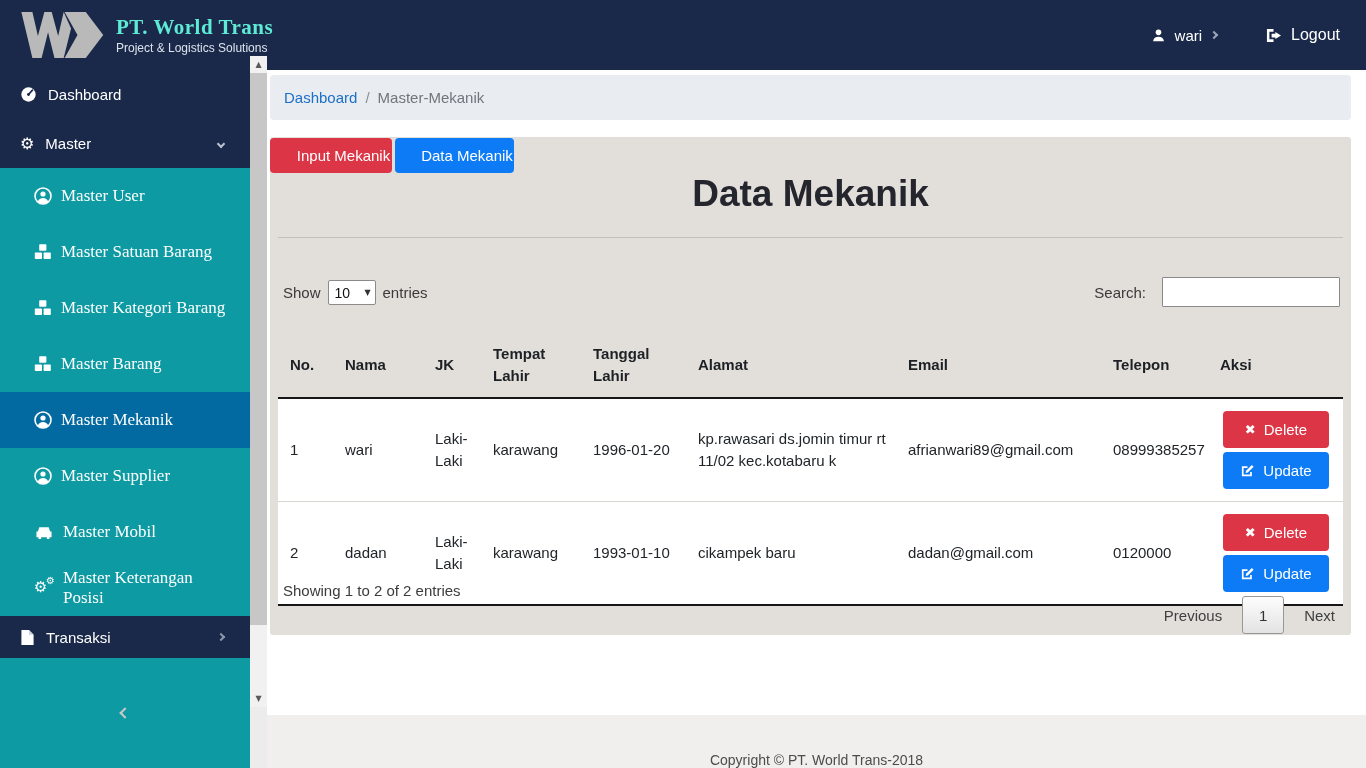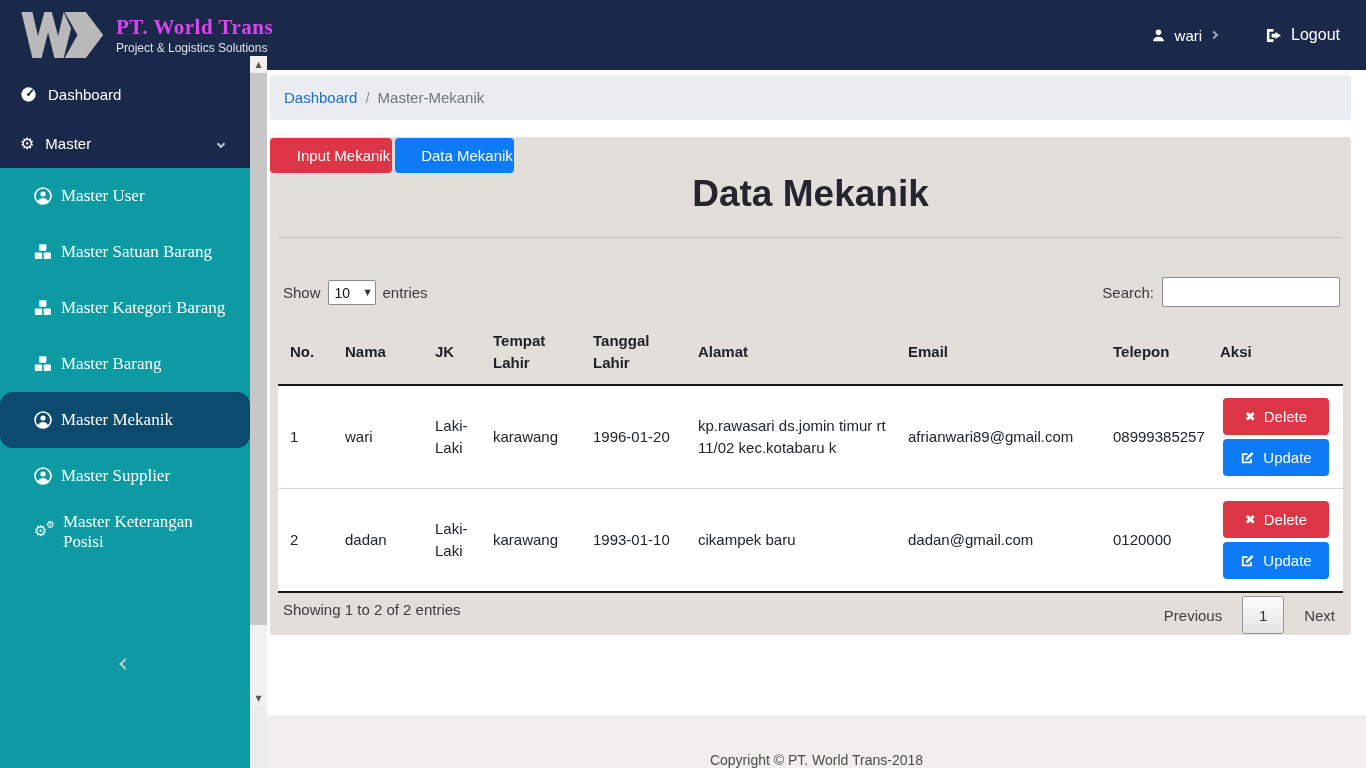--- a/index.html
+++ b/index.html
@@ -5,39 +5,39 @@
   * { margin:0; padding:0; box-sizing:border-box; }
   html,body { background:#fff; }
   #app {
     position:relative; width:1366px; height:768px; overflow:hidden;
     font-family:"Liberation Sans", sans-serif; background:#fff;
   }
   
   .header { position:absolute; left:0; top:0; width:1366px; height:70px; background:#1a294a; z-index:5; }
   .logo-wrap { position:absolute; left:14px; top:8px; display:flex; align-items:center; gap:10px; }
   .brand-text { display:flex; flex-direction:column; }
-  .brand-title { font-family:"Liberation Serif", serif; font-weight:bold; font-size:21px; color:#d946ef; letter-spacing:.5px; line-height:1.2; }
+  .brand-title { font-family:"Liberation Serif", serif; font-weight:bold; font-size:21px; color:#5eead4; letter-spacing:.5px; line-height:1.2; }
   .brand-sub { font-size:12px; color:#dde3ec; margin-top:1px; }
   .user-area { position:absolute; right:0; top:0; height:70px; display:flex; align-items:center; padding-right:26px; }
   .user-group { display:flex; align-items:center; gap:9px; color:#fff; font-size:15px; cursor:pointer; }
   .logout-group { display:flex; align-items:center; gap:9px; color:#fff; font-size:16px; margin-left:48px; cursor:pointer; }
   
   .chev { display:inline-block; width:8px; height:8px; border-right:2px solid currentColor; border-bottom:2px solid currentColor; }
   .chev.down  { transform:rotate(45deg); }
   .chev.right { transform:rotate(-45deg); }
   .chev.left  { transform:rotate(135deg); }
   .chev.sm { width:6px; height:6px; }
   
   .sidebar { position:absolute; left:0; top:70px; width:250px; height:698px; background:#1a294a; display:flex; flex-direction:column; z-index:4; }
   .nav-item { height:49px; display:flex; align-items:center; gap:11px; padding:0 20px; color:#fff; font-size:15px; cursor:pointer; }
   .nav-item .spacer { margin-left:auto; }
   .submenu { background:#0d9aa2; }
   .submenu-item { height:56px; display:flex; align-items:center; gap:9px; padding:0 18px 0 34px;
                   color:#fff; font-family:"Liberation Serif", serif; font-size:17px; cursor:pointer; }
-  .submenu-item.active { background:#0c4a6e;border-radius:13px; }
+  .submenu-item.active { background:#0369a1; }
   .transaksi { height:42px; background:#1a294a; }
   .sidebar-foot { flex:1; background:#0d9aa2; display:flex; align-items:center; justify-content:center; color:#c9cdd1; }
   .icon { display:inline-flex; align-items:center; justify-content:center; flex:none; }
   .glyph { font-family:"DejaVu Sans", sans-serif; line-height:1; }
   .cogs-wrap { position:relative; width:20px; height:18px; }
   .cogs-wrap .g1 { position:absolute; left:0; top:1px; font-size:15px; color:#fff; }
   .cogs-wrap .g2 { position:absolute; right:-1px; top:-3px; font-size:10px; color:#fff; }
   
   .sb-scroll { position:absolute; left:250px; top:56px; width:17px; height:712px; z-index:6; }
   .sb-btn { height:17px; background:#f1f1f1; display:flex; align-items:center; justify-content:center;
@@ -56,39 +56,39 @@
   .tab-btn { position:absolute; top:1px; height:35px; border:none; border-radius:4px; color:#fff; font-size:15px;
              font-family:"Liberation Sans", sans-serif; display:flex; align-items:center; justify-content:center; cursor:pointer;padding-left:25px; }
   .tab-input { left:0; width:122px; background:#dc3545; }
   .tab-data  { left:125px; width:119px; background:#0d7bf5; }
   .page-title { position:absolute; top:36px; left:0; width:100%; text-align:center; font-size:37px; font-weight:bold; color:#25252d; }
   .panel-hr { position:absolute; top:100px; left:8px; right:8px; border-top:1px solid #c3c0bc; }
   .controls-left { position:absolute; left:13px; top:143px; display:flex; align-items:center; gap:7px; font-size:15px; color:#3a3a3a; }
   .length-select { width:48px; height:25px; background:#fff; border:1px solid #8a8a8a; border-radius:2px;
                    display:flex; align-items:center; justify-content:space-between; padding:0 4px 0 6px; font-size:14px; color:#111; cursor:pointer; }
   .length-select .caret { font-family:"DejaVu Sans", sans-serif; font-size:8px; color:#333; }
-  .controls-right { position:absolute; right:11px; top:140px; display:flex; align-items:center; gap:8px; font-size:15px; color:#3a3a3a; }
+  .controls-right { position:absolute; right:11px; top:140px; display:flex; align-items:center; gap:16px; font-size:15px; color:#3a3a3a; }
   .search-input { width:178px; height:30px; border:1px solid #8a8a8a; background:#fff; border-radius:1px; font-size:15px; padding:0 6px;
                   font-family:"Liberation Sans", sans-serif; }
   
-  .data-table { position:absolute; left:8px; top:183px; width:1065px; border-collapse:collapse; table-layout:fixed; }
+  .data-table { position:absolute; left:8px; top:196px; width:1065px; border-collapse:collapse; table-layout:fixed; }
   .data-table th { font-size:15px; font-weight:bold; color:#1d2125; text-align:left; vertical-align:middle;
                    padding:8px 8px 8px 12px; height:65px; line-height:1.45; border-bottom:2px solid #161616; }
   .data-table td { background:#fff; font-size:15px; color:#212529; vertical-align:middle;
                    padding:8px 8px 8px 12px; height:102px; line-height:1.5; }
   .data-table tbody tr + tr td { border-top:1px solid #d9d6d2; }
   .data-table tbody tr:last-child td { border-bottom:2px solid #161616; }
   .action-btn { width:106px; height:37px; border:none; border-radius:4px; color:#fff; font-size:15px;
                 font-family:"Liberation Sans", sans-serif; display:flex; align-items:center; justify-content:center; gap:8px;
                 margin:4px 6px 4px auto; cursor:pointer; }
   .btn-delete { background:#dc3545; }
   .btn-update { background:#0d7bf5; }
   .x-glyph { font-family:"DejaVu Sans", sans-serif; font-size:13px; line-height:1; }
   
-  .table-info { position:absolute; left:13px; top:464px; font-size:15px; color:#3c3c3c; }
+  .table-info { position:absolute; left:13px; top:445px; font-size:15px; color:#3c3c3c; }
   .paginate { position:absolute; right:10px; top:459px; display:flex; align-items:center; }
   .page-prev, .page-next { color:#404040; font-size:15px; padding:0 6px; cursor:default; }
   .page-num { width:42px; height:38px; margin:0 14px; border:1px solid #979797; border-radius:3px;
               background:linear-gradient(#fdfdfd,#e3e3e3); color:#333; font-size:15px;
               display:flex; align-items:center; justify-content:center; cursor:pointer; }
   
   .footer { position:absolute; left:0; bottom:0; width:1099px; height:53px; background:#f0efee;
             display:flex; align-items:flex-end; justify-content:center; font-size:14px; color:#4c4c4c; }
   svg { display:block; }
 </style>
@@ -206,28 +206,47 @@
         <span class="icon">
           <svg width="18" height="18" viewBox="0 0 18 18">
             <circle cx="9" cy="9" r="8" fill="none" stroke="#fff" stroke-width="1.6"></circle>
             <circle cx="9" cy="7" r="2.6" fill="#fff"></circle>
             <path d="M3.8 14.6c.8-2.4 2.8-3.6 5.2-3.6s4.4 1.2 5.2 3.6a8 8 0 0 1-10.4 0z" fill="#fff"></path>
           </svg>
         </span>
         <span>Master Supplier</span>
       </div>
       <div class="submenu-item">
+        <span class="icon">
+          <svg width="20" height="17" viewBox="0 0 20 18" fill="#fff">
+            <path d="M3.5 8 5 3.5h10L16.5 8H18v6h-2.2v2H13v-2H7v2H4.2v-2H2V8h1.5z"></path>
+          </svg>
+        </span>
+        <span>Master Mobil</span>
+      </div>
+      <div class="submenu-item">
         <span class="icon cogs-wrap">
           <span class="glyph g1">⚙</span>
             <span class="glyph g2">⚙</span>
         </span>
         <span>Master Keterangan Posisi</span>
       </div>
     </div>
 
+    <div class="nav-item transaksi">
+      <span class="icon">
+        <svg width="15" height="17" viewBox="0 0 16 18">
+          <path d="M1.5 1h8l5 5v11h-13z" fill="#fff"></path>
+          <path d="M9.5 1v5h5z" fill="#cfd6e0"></path>
+        </svg>
+      </span>
+      <span>Transaksi</span>
+      <span class="spacer"></span>
+      <span class="chev sm right" style="color:#8b98a9;margin-right:6px"></span>
+    </div>
 
     <div class="sidebar-foot">
       <span class="chev left" style="border-width:2.5px;color:#c9c9c9"></span>
     </div>
   </div>
 
   <div class="sb-scroll">
     <div class="sb-btn">▲</div>
     <div class="sb-thumb"></div>
     <div class="sb-track"></div>

